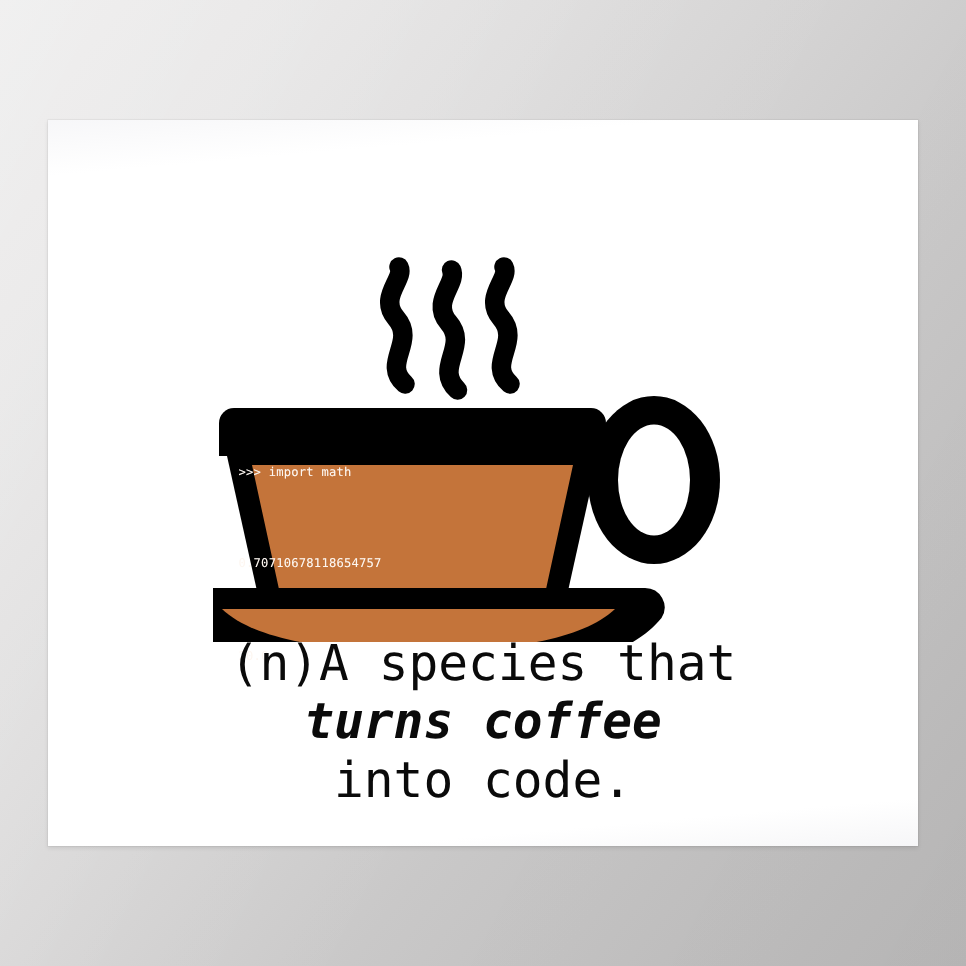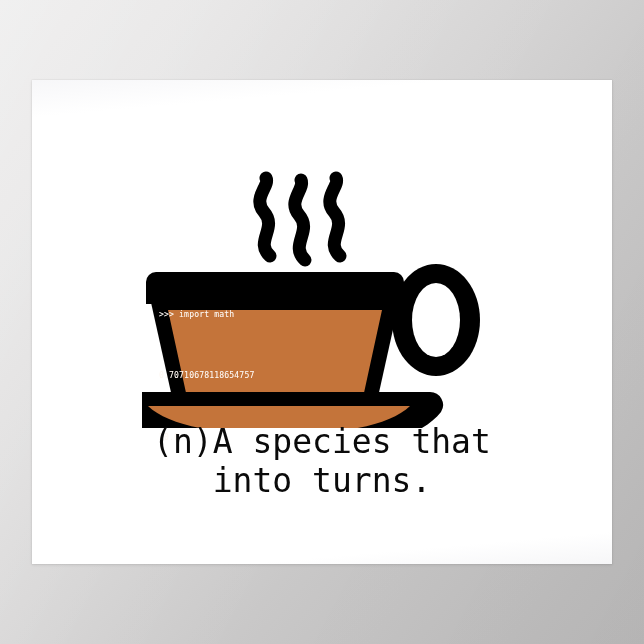--- a/index.html
+++ b/index.html
@@ -159,17 +159,18 @@
     </div>
 
     <div id="code-block">
       <span class="code-line">&gt;&gt;&gt; import math</span>
       <span class="code-line">0.70710678118654757</span>
       <span class="code-line">20.0</span>
     </div>
 
     <div id="definition">
       <span class="def-line">(n)A species that</span>
-      <span class="def-line">into turns.</span>
+      <span class="def-line em">turns coffee</span>
+      <span class="def-line">into code.</span>
     </div>
 
   </div>
 </div>
 
 </body></html>

